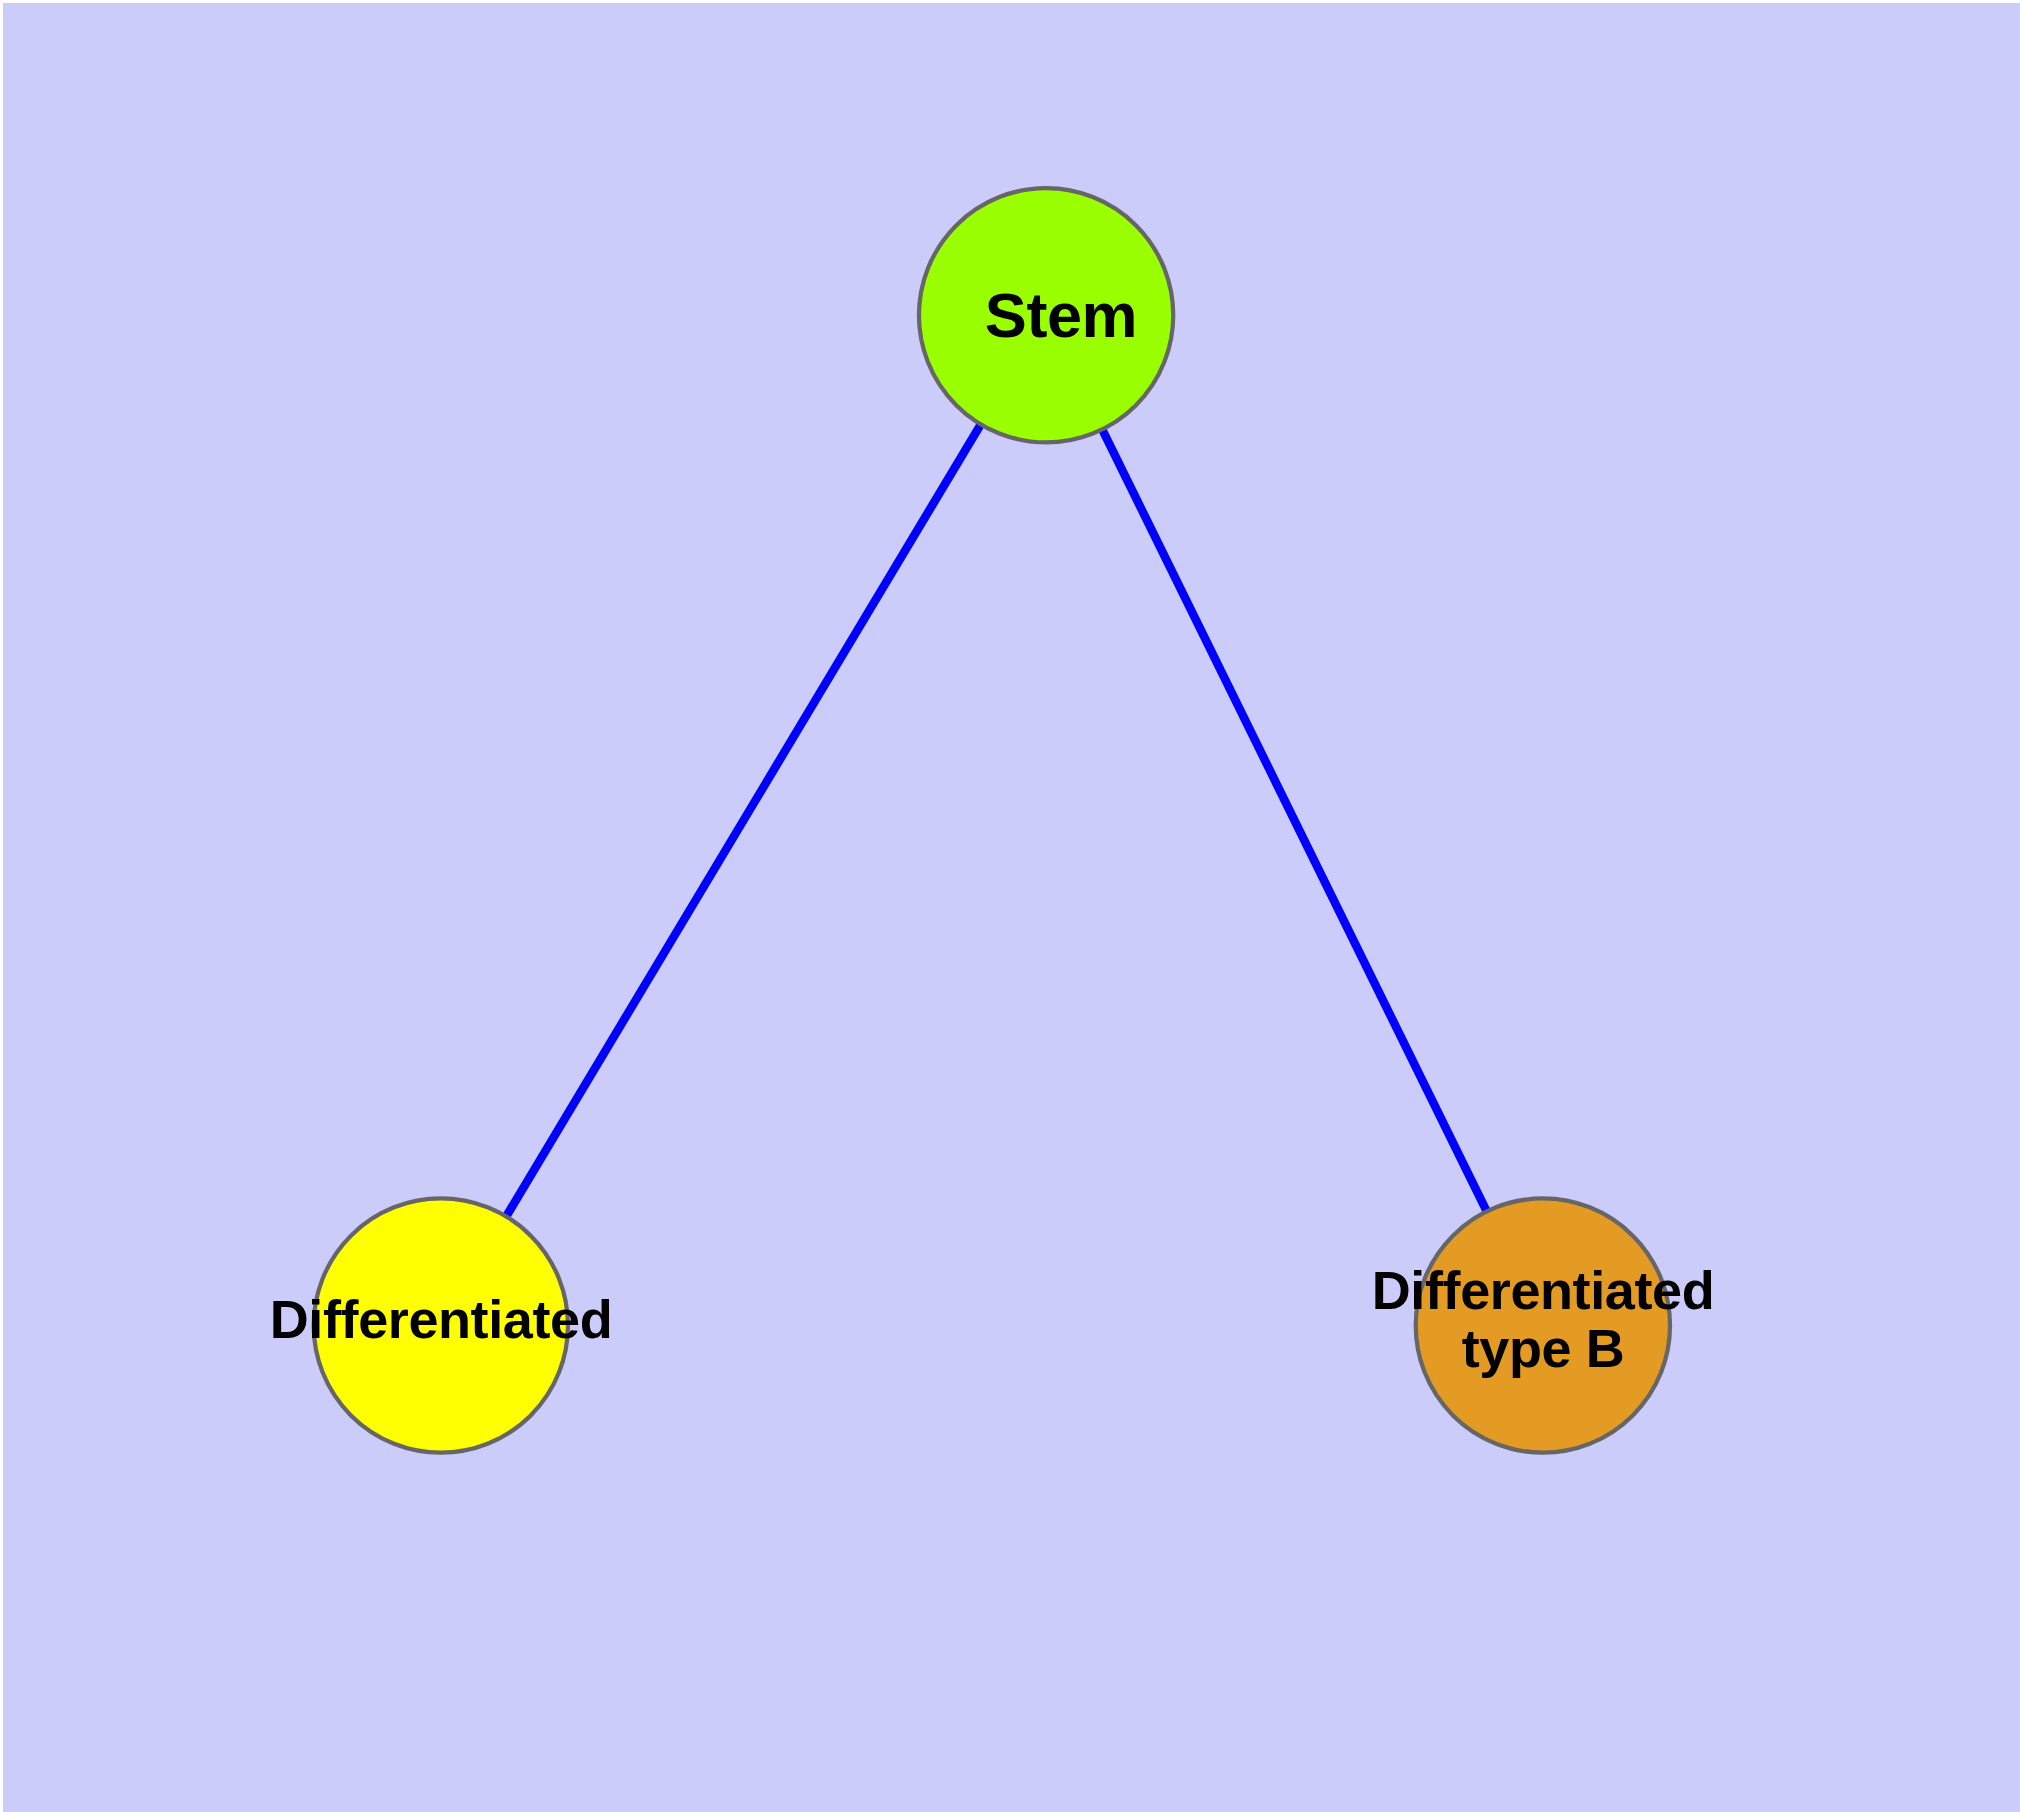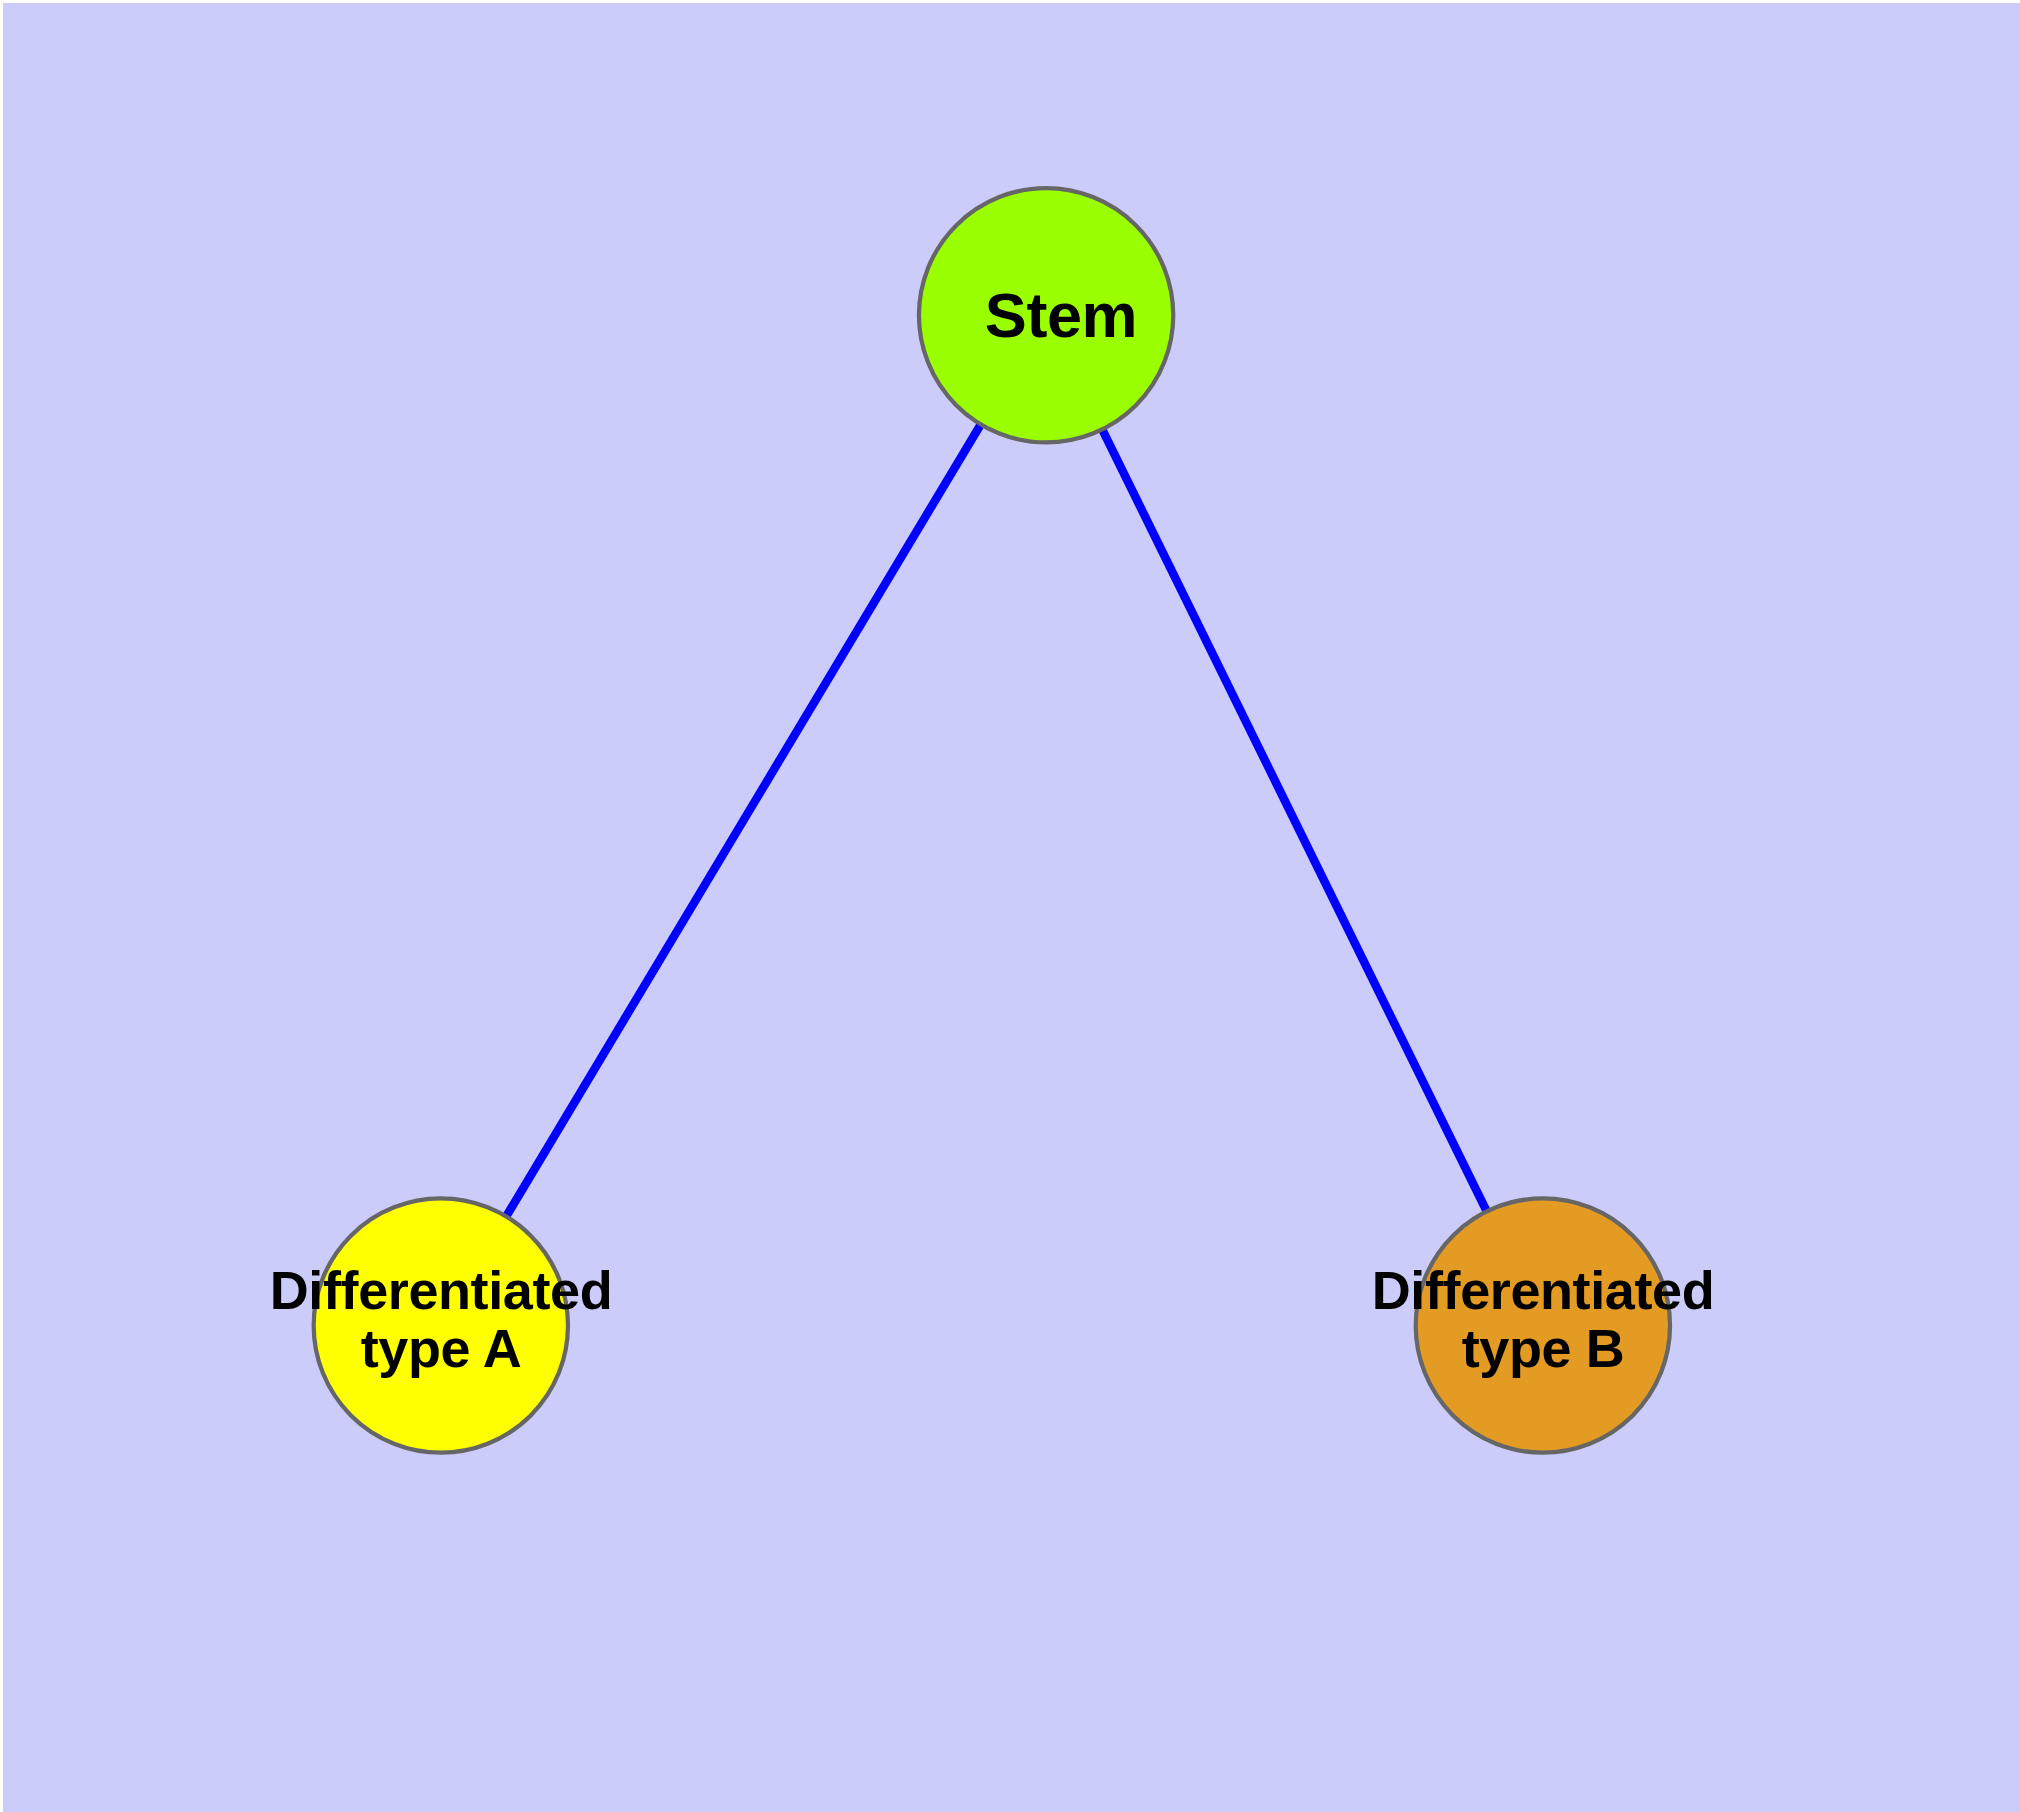--- a/index.html
+++ b/index.html
@@ -65,21 +65,20 @@
       <circle cx="1820" cy="1564" r="150" fill="#e49b24" stroke="#666666" stroke-width="5"></circle>
     </g>
   </svg>
 
   <div class="node-label root" style="left:1032px; top:315px;margin-left:29px;">
     <div>Stem</div>
   </div>
 
   <div class="node-label big" style="left:441px; top:1319px;">
     <div>Differentiated</div>
-    <div>type A</div>
   </div>
 
   <div class="node-label big" style="left:1543px; top:1319px;">
     <div>Differentiated</div>
     <div>type B</div>
   </div>
 </div>
 
 
 </body></html>

